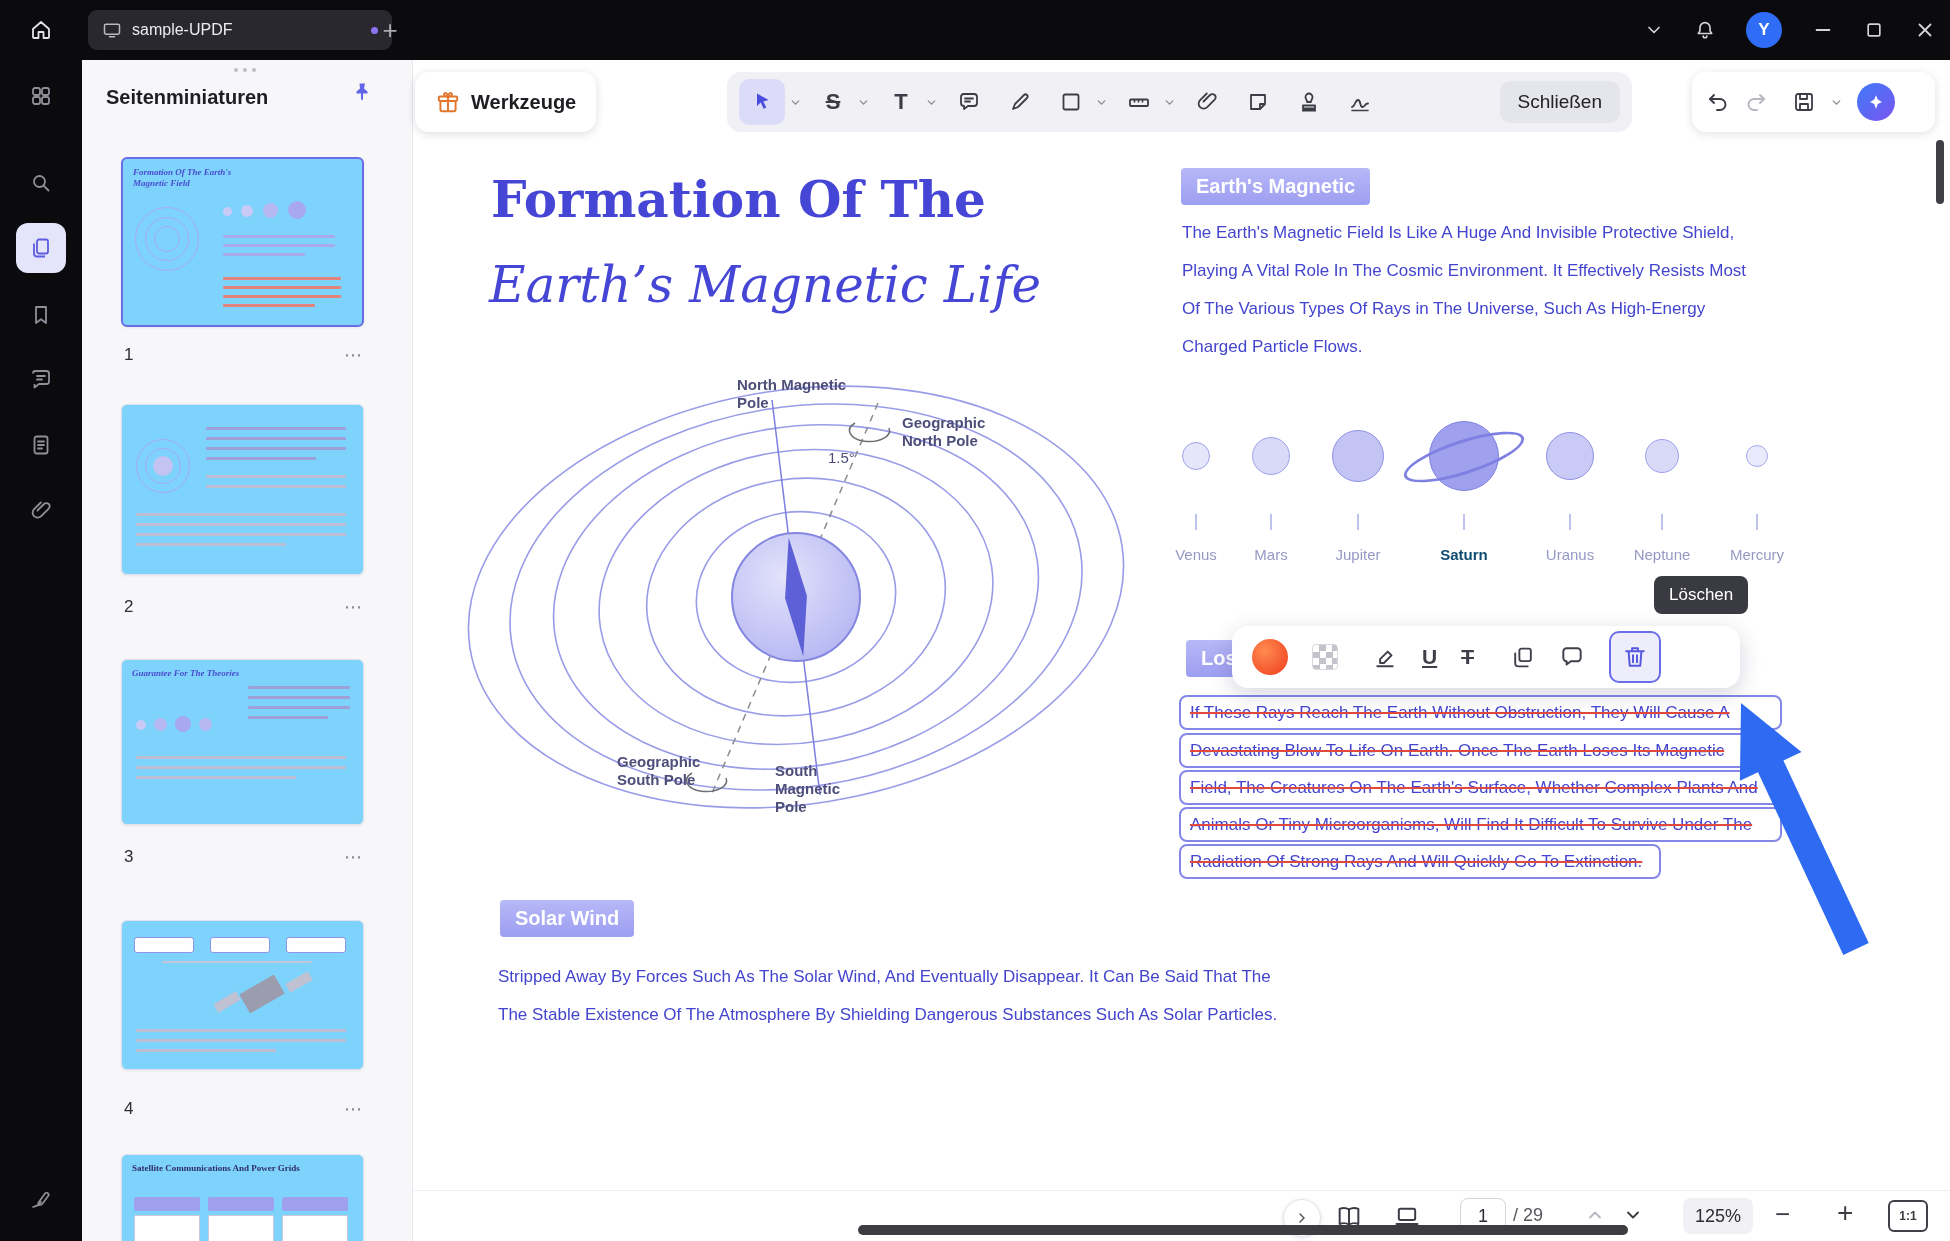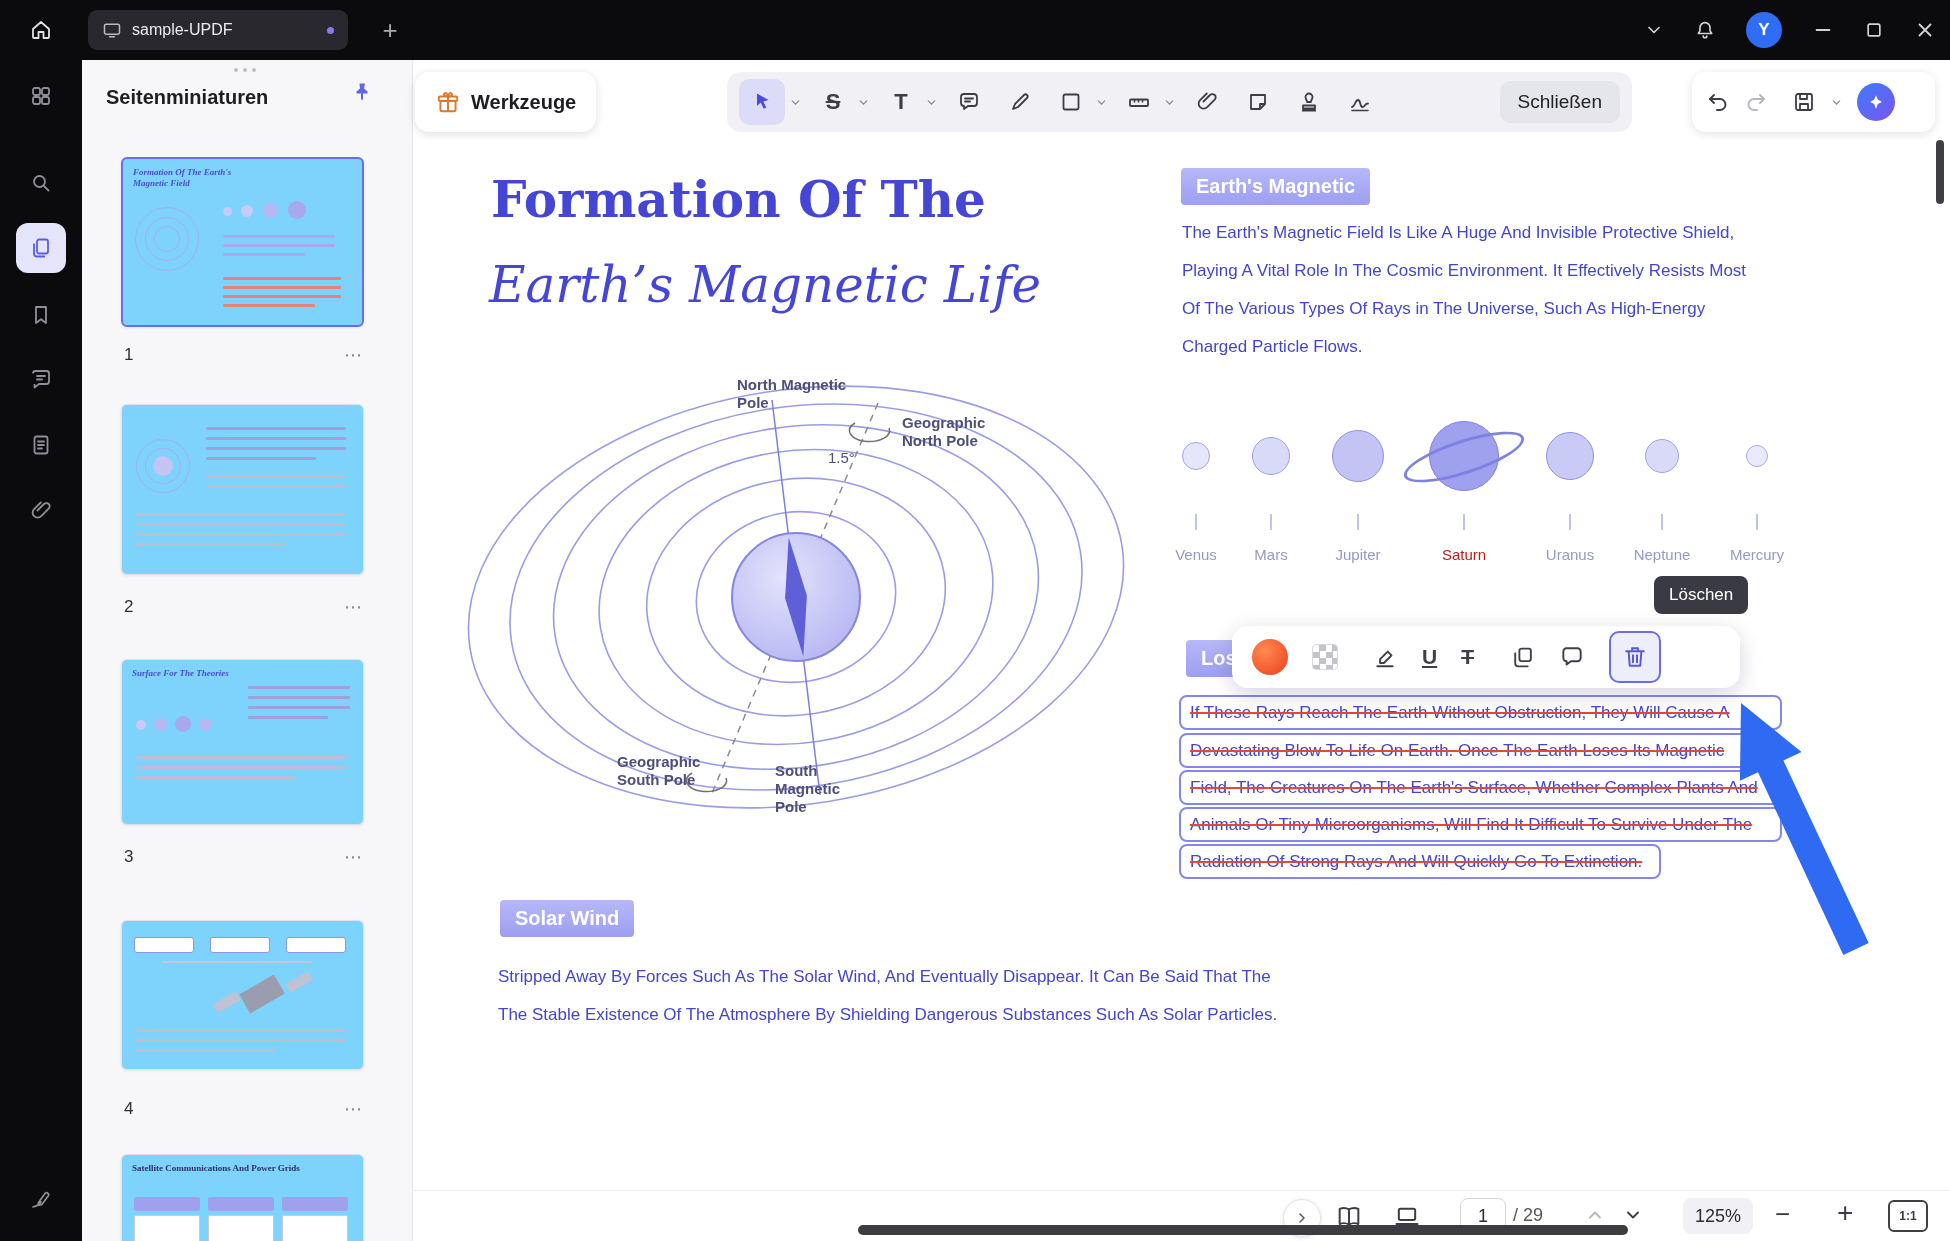--- a/index.html
+++ b/index.html
@@ -3,21 +3,21 @@
 <meta charset="utf-8">
 <style>
   *{margin:0;padding:0;box-sizing:border-box}
   html,body{width:1950px;height:1241px;overflow:hidden}
   body{position:relative;background:#fff;font-family:"Liberation Sans",sans-serif;color:#222}
   .abs{position:absolute}
   svg{display:block}
   
   .titlebar{position:absolute;left:0;top:0;width:1950px;height:60px;background:#0b0b0e}
   .home-btn{position:absolute;left:18px;top:10px;width:46px;height:40px;border-radius:10px;display:flex;align-items:center;justify-content:center;color:#e3e3e8}
-  .tab{position:absolute;left:88px;top:10px;width:260px;height:40px;background:#28282e;border-radius:9px;display:flex;align-items:center;gap:10px;padding:0 14px;color:#ececf0}
+  .tab{position:absolute;left:88px;top:10px;width:304px;height:40px;background:#28282e;border-radius:9px;display:flex;align-items:center;gap:10px;padding:0 14px;color:#ececf0}
   .tab-title{font-size:16px}
   .tab-dot{width:7px;height:7px;border-radius:50%;background:#8f74f2;margin-left:auto}
   .newtab{position:absolute;left:372px;top:12px;width:36px;height:36px;color:#a8a8b0;font-size:26px;display:flex;align-items:center;justify-content:center}
   .tb-right{position:absolute;right:14px;top:0;height:60px;display:flex;align-items:center;gap:30px;color:#d4d4d8}
   .avatar{width:36px;height:36px;border-radius:50%;background:#2f6df6;color:#fff;font-weight:bold;font-size:17px;display:flex;align-items:center;justify-content:center}
   
   .rail{position:absolute;left:0;top:60px;width:82px;height:1181px;background:#0b0b0e}
   .rail-btn{position:absolute;left:16px;width:50px;height:50px;border-radius:12px;display:flex;align-items:center;justify-content:center;color:#8f8f98}
   .rail-btn.active{background:#e4e4fb;color:#5b5de0}
   
@@ -47,21 +47,21 @@
   
   .doc-h1{position:absolute;left:491px;top:170px;font-family:"DejaVu Serif",serif;font-weight:bold;font-size:50px;color:#4646d6}
   .doc-h2{position:absolute;left:489px;top:256px;font-family:"DejaVu Serif",serif;font-style:italic;font-size:50px;color:#4646d6}
   .dlabel{position:absolute;font-size:15px;font-weight:bold;color:#4e4e7a;line-height:18px}
   .badge{position:absolute;background:linear-gradient(180deg,#b7b8f7,#9c9ef1);color:#fff;font-weight:bold;font-size:20px;padding:7px 15px;border-radius:4px;white-space:nowrap}
   .para{position:absolute;font-size:17px;color:#4345cf}
   .para div{height:38px;line-height:38px;white-space:nowrap}
   .planet{position:absolute;border-radius:50%}
   .ptick{position:absolute;width:2px;height:16px;background:#c0c2ee;top:514px}
   .pname{position:absolute;width:100px;text-align:center;font-size:15px;color:#9599c4;top:546px}
-  .pname.sel{color:#b91c1c;font-weight:normal}
+  .pname.sel{color:#0c4a6e;font-weight:bold}
   .sline{position:absolute;left:1179px;width:603px;height:35px;border:2px solid #8487e8;border-radius:8px;display:flex;align-items:center;padding:0 9px;background:rgba(255,255,255,.55);z-index:30}
   .sline span{font-size:17px;color:#4345cf;text-decoration:line-through;text-decoration-color:#e0493c;text-decoration-thickness:2px;white-space:nowrap}
   .annobar{position:absolute;left:1232px;top:626px;width:508px;height:62px;background:#fff;border-radius:16px;box-shadow:0 6px 22px rgba(40,40,90,.20);display:flex;align-items:center;gap:24px;padding:0 20px;z-index:50}
   .swatch-red{width:36px;height:36px;border-radius:50%;background:radial-gradient(circle at 35% 32%,#ff8a50,#ee3d1d)}
   .checker{width:26px;height:26px;border-radius:4px;background:repeating-conic-gradient(#c3c3cb 0 90deg,#fff 0 180deg) 0 0/13px 13px;border:1px solid #d8d8de}
   .annoicon{color:#3f3f4a;display:flex;align-items:center;justify-content:center}
   .aglyph{font-size:21px;font-weight:bold;color:#3f3f4a}
   .trash-box{width:52px;height:52px;border:2px solid #6b6de8;background:#ededfc;border-radius:10px;display:flex;align-items:center;justify-content:center;color:#5658dd}
   .tooltip{position:absolute;left:1654px;top:576px;background:#3a3a42;color:#fff;font-size:17px;padding:9px 15px;border-radius:8px;z-index:55}
   
@@ -223,21 +223,21 @@
     <div class="b" style="left:14px;top:118px;width:210px;height:3px;background:#bdbdd4"></div>
     <div class="b" style="left:14px;top:128px;width:210px;height:3px;background:#bdbdd4"></div>
     <div class="b" style="left:14px;top:138px;width:150px;height:3px;background:#bdbdd4"></div>
   </div>
   <div class="numrow" style="top:536px">
     <span class="n">2</span>
     <span class="dots">⋯</span>
   </div>
 
   <div class="thumb" style="top:599px;height:166px">
-    <div class="mini-title" style="left:10px;top:8px;width:120px;font-style:italic">Surface For The Theories</div>
+    <div class="mini-title" style="left:10px;top:8px;width:120px;font-style:italic">Guarantee For The Theories</div>
     <div class="circ" style="left:14px;top:60px;width:10px;height:10px;background:#c9caf6"></div>
     <div class="circ" style="left:32px;top:58px;width:13px;height:13px;background:#b7b8f2"></div>
     <div class="circ" style="left:53px;top:56px;width:16px;height:16px;background:#a7a8ee"></div>
     <div class="circ" style="left:77px;top:58px;width:13px;height:13px;background:#b7b8f2"></div>
     <div class="b" style="left:126px;top:26px;width:102px;height:3px;background:#9fa0d8"></div>
     <div class="b" style="left:126px;top:36px;width:102px;height:3px;background:#9fa0d8"></div>
     <div class="b" style="left:126px;top:46px;width:102px;height:3px;background:#9fa0d8"></div>
     <div class="b" style="left:126px;top:56px;width:80px;height:3px;background:#9fa0d8"></div>
     <div class="b" style="left:14px;top:96px;width:210px;height:3px;background:#bdbdd4"></div>
     <div class="b" style="left:14px;top:106px;width:210px;height:3px;background:#bdbdd4"></div>

